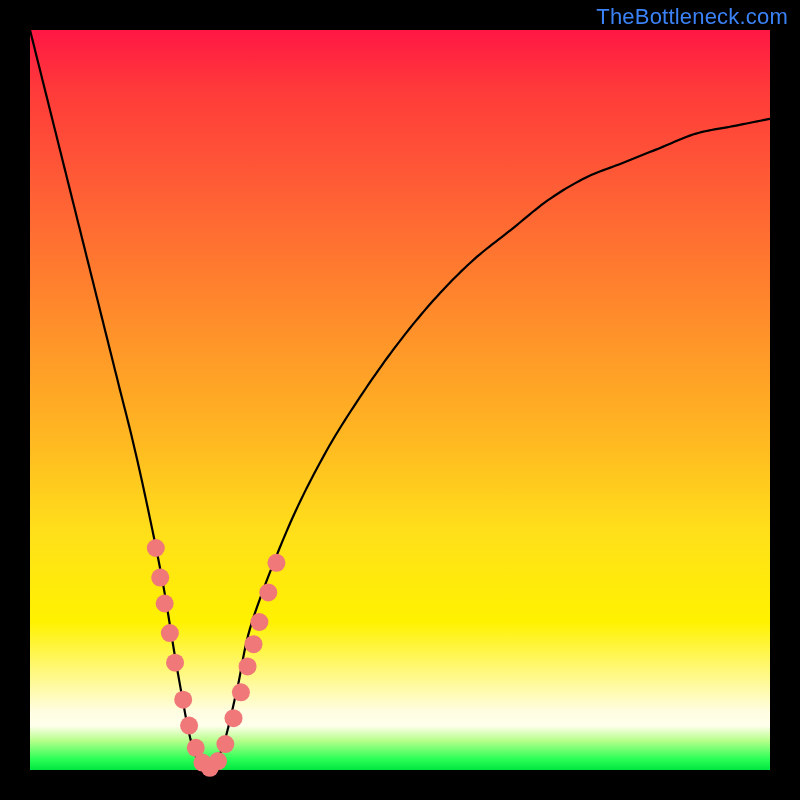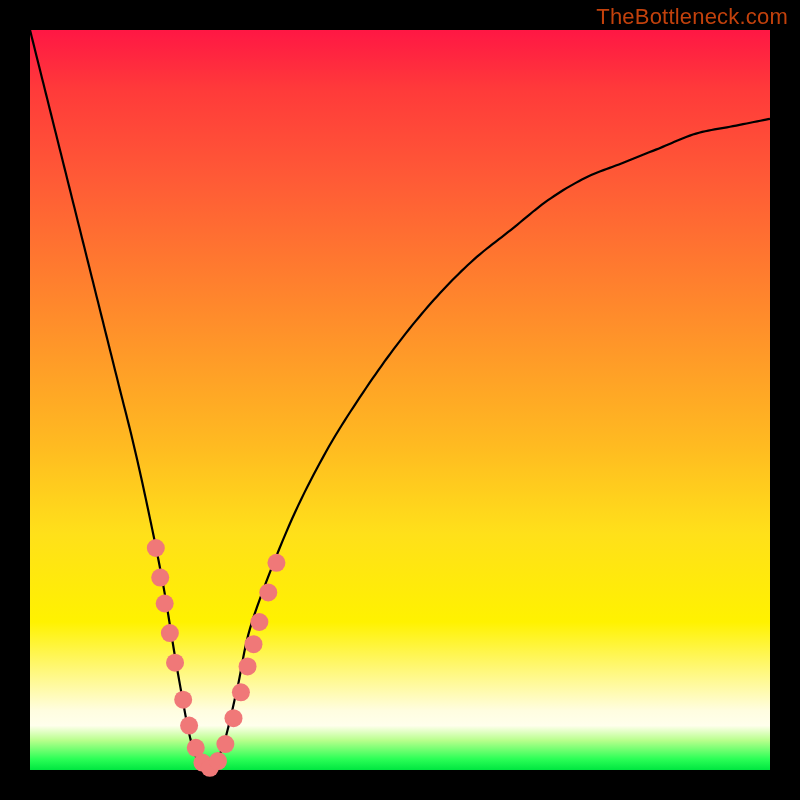--- a/index.html
+++ b/index.html
@@ -39,21 +39,21 @@
       #ffffec 94%,
       #b8ff8c 96%,
       #2cff57 98.5%,
       #00e640 100%
     );
   }
   .watermark {
     position: absolute;
     top: 4px;
     right: 12px;
-    color: #c2410c;
+    color: #3b82f6;
     font-size: 22px;
     font-weight: 400;
     letter-spacing: 0.2px;
     user-select: none;
   }
   svg.curve {
     position: absolute;
     top: 0; left: 0;
     width: 740px;
     height: 740px;

